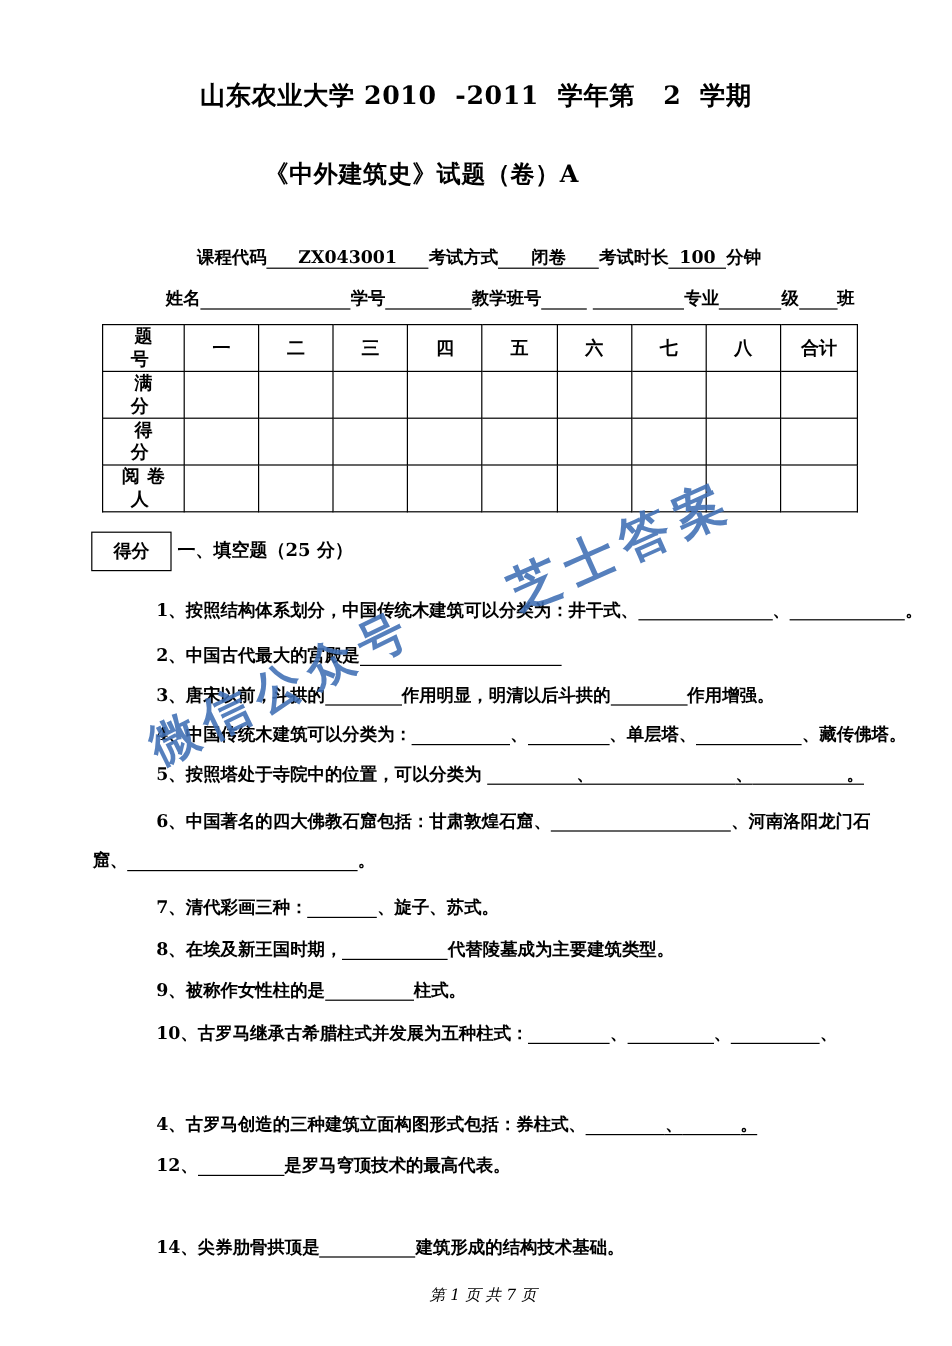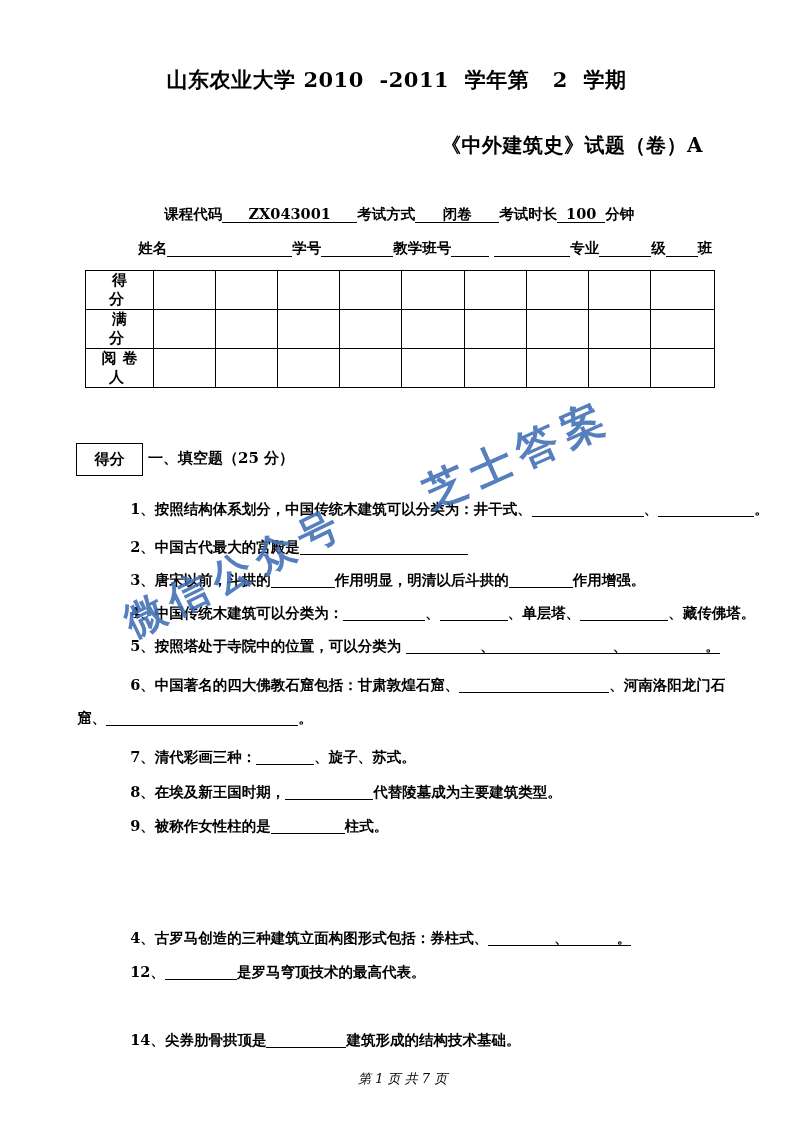--- a/index.html
+++ b/index.html
@@ -33,21 +33,21 @@
     font-size: 21px;
     font-weight: bold;
     letter-spacing: 0.5px;
     white-space: pre;
   }
   .doc-subtitle {
     position: absolute;
     top: 132px;
     left: 0;
     width: 703px;
-    text-align: right;
+    text-align: center;
     font-size: 20px;
     font-weight: bold;
     letter-spacing: 0.5px;
     white-space: pre;
   }
 
   
   .meta-line {
     position: absolute;
     font-size: 14.5px;
@@ -194,44 +194,56 @@
         <col class="cx">
         <col class="cx">
       <col class="cx">
         <col class="cx">
         <col class="cx">
         <col class="cx">
         <col class="clast">
     </colgroup>
     <tbody>
       <tr>
-        <td class="hdr-label">得　分</td>
-        <td></td>
-        <td></td>
-        <td></td>
-        <td></td>
-        <td></td>
-        <td></td>
-        <td></td>
-        <td></td>
-        <td></td>
+        <td class="hdr-label">题　号</td>
+        <td>一</td>
+        <td>二</td>
+        <td>三</td>
+        <td>四</td>
+        <td>五</td>
+        <td>六</td>
+        <td>七</td>
+        <td>八</td>
+        <td>合计</td>
       </tr>
       <tr>
         <td class="hdr-label">满　分</td>
         <td></td>
         <td></td>
         <td></td>
         <td></td>
         <td></td>
         <td></td>
         <td></td>
         <td></td>
         <td></td>
       </tr>
       <tr>
+        <td class="hdr-label">得　分</td>
+        <td></td>
+        <td></td>
+        <td></td>
+        <td></td>
+        <td></td>
+        <td></td>
+        <td></td>
+        <td></td>
+        <td></td>
+      </tr>
+      <tr>
         <td class="hdr-label">阅卷人</td>
         <td></td>
         <td></td>
         <td></td>
         <td></td>
         <td></td>
         <td></td>
         <td></td>
         <td></td>
         <td></td>
@@ -276,20 +288,23 @@
   </div>
 
   <div class="q" style="top:770px; left:110px;">
     <span>8、</span><span>在埃及新王国时期，</span><span class="ul blankonly" style="width:88px">　</span><span>代替陵墓成为主要建筑类型。</span>
   </div>
 
   <div class="q" style="top:804px; left:110px;">
     <span>9、</span><span>被称作女性柱的是</span><span class="ul blankonly" style="width:74px">　</span><span>柱式。</span>
   </div>
 
+  <div class="q" style="top:840px; left:110px;">
+    <span>10、</span><span>古罗马继承古希腊柱式并发展为五种柱式：</span><span class="ul blankonly" style="width:68px">　</span><span>、</span><span class="ul blankonly" style="width:72px">　</span><span>、</span><span class="ul blankonly" style="width:74px">　</span><span>、</span>
+  </div>
 
   <div class="q" style="top:916px; left:110px;">
     <span>4、</span><span>古罗马创造的三种建筑立面构图形式包括：券柱式、</span><span class="ul blankonly" style="width:66px">　</span><span class="ul">、</span><span class="ul blankonly" style="width:48px">　</span><span class="ul">。</span>
   </div>
 
   <div class="q" style="top:950px; left:110px;">
     <span>12、</span><span class="ul blankonly" style="width:72px">　</span><span>是罗马穹顶技术的最高代表。</span>
   </div>
 
 

